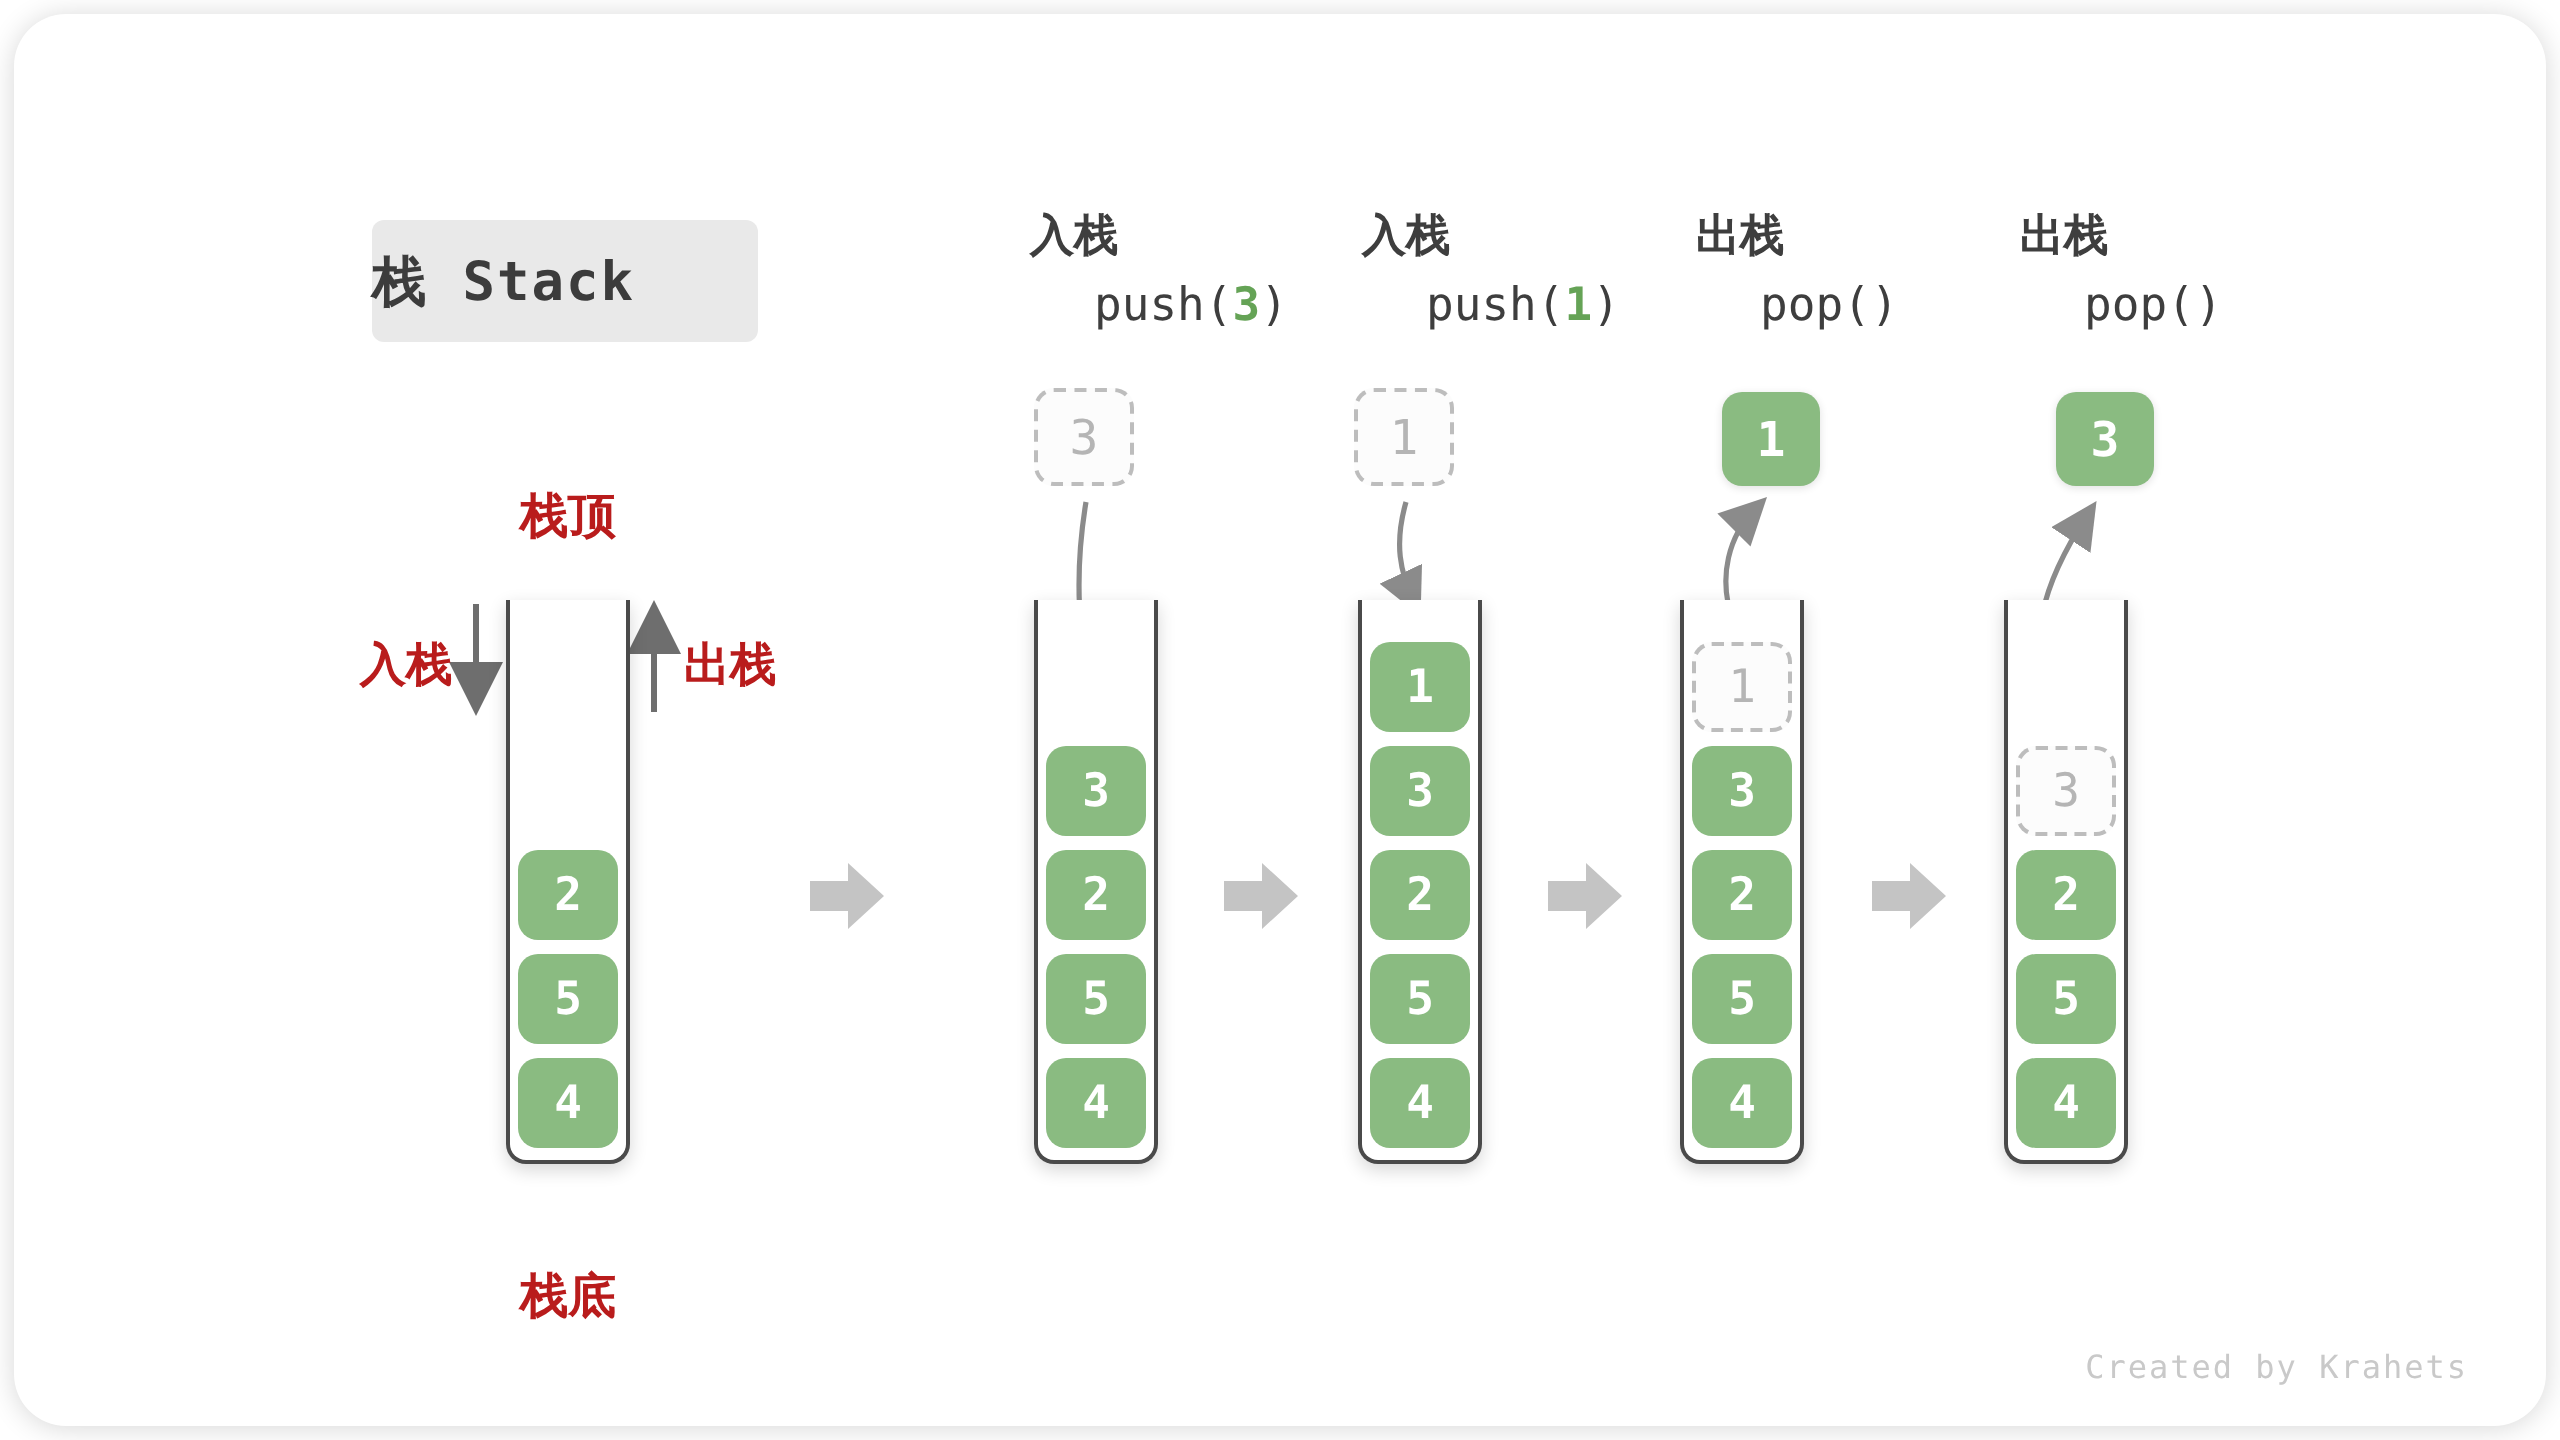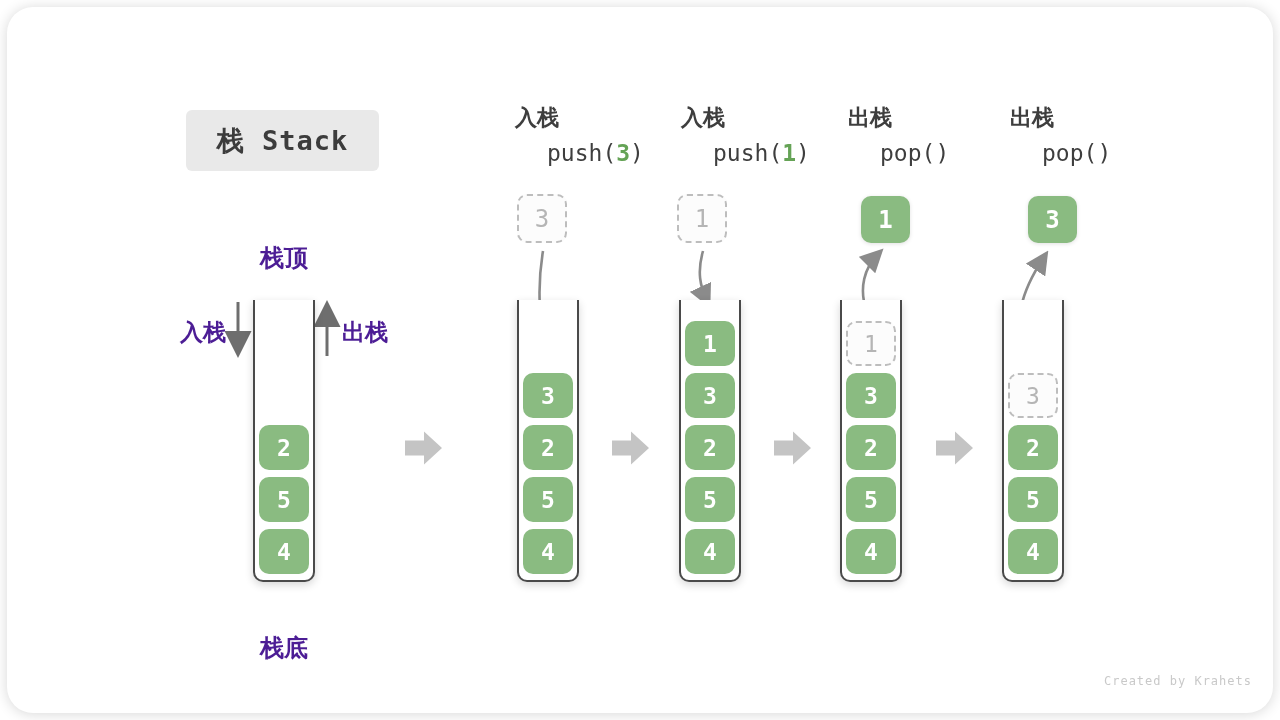--- a/index.html
+++ b/index.html
@@ -13,27 +13,27 @@
 
   .card {
     position: absolute; left: 7px; top: 7px; right: 7px; bottom: 7px;
     background: #ffffff; border-radius: 26px;
     box-shadow: 0 1px 14px rgba(0,0,0,0.16);
   }
 
   .title-box {
     position: absolute; left: 186px; top: 110px; width: 193px; height: 61px;
     background: #e9e9e9; border-radius: 6px;
-    display: flex; align-items: center; justify-content: center;
+    display: flex; align-items: center; 
     font-family: "DejaVu Sans Mono", "Liberation Mono", monospace;
     font-size: 27px; font-weight: bold; color: #3c3c3c; letter-spacing: 1px;
   }
 
   .cjk-label {
-    position: absolute; color: #4c1d95; font-weight: bold; font-size: 24px;
+    position: absolute; color: #b91c1c; font-weight: bold; font-size: 24px;
     white-space: nowrap;
     text-align: center;
   }
   .lbl-stack-top    { left: 284px; top: 242px; transform: translateX(-50%); }
   .lbl-stack-bottom { left: 284px; top: 632px; transform: translateX(-50%); }
   .lbl-push-side    { left: 180px; top: 317px; font-size: 23px; }
   .lbl-pop-side     { left: 342px; top: 317px; font-size: 23px; }
 
   .col-header { position: absolute; top: 103px; }
   .col-header .op { font-size: 22px; font-weight: bold; color: #3e3e3e; }
@@ -98,23 +98,23 @@
   .fl-c3 { left: 677px; top: 194px; }
   .fl-c4 { left: 861px; top: 196px; }
   .fl-c5 { left: 1028px; top: 196px; }
 
   .arrows-overlay {
     position: absolute; left: 0; top: 0; width: 1280px; height: 720px;
     pointer-events: none;
   }
 
   .watermark {
-    position: absolute; right: 28px; top: 674px;
-    font-family: "DejaVu Sans Mono", "Liberation Mono", monospace;
-    font-size: 12px; color: #c9c9c9; letter-spacing: 1px;
+    position: absolute; right: 46px; top: 674px;
+    font-family: "DejaVu Sans Mono", "Liberation Mono", monospace;
+    font-size: 16px; color: #c9c9c9; letter-spacing: 1px;
   }
 </style>
 </head>
 <body>
 
 <div class="stage">
 
   <div class="card"></div>
 
   <svg class="arrows-overlay" width="1280" height="720" viewBox="0 0 1280 720">

